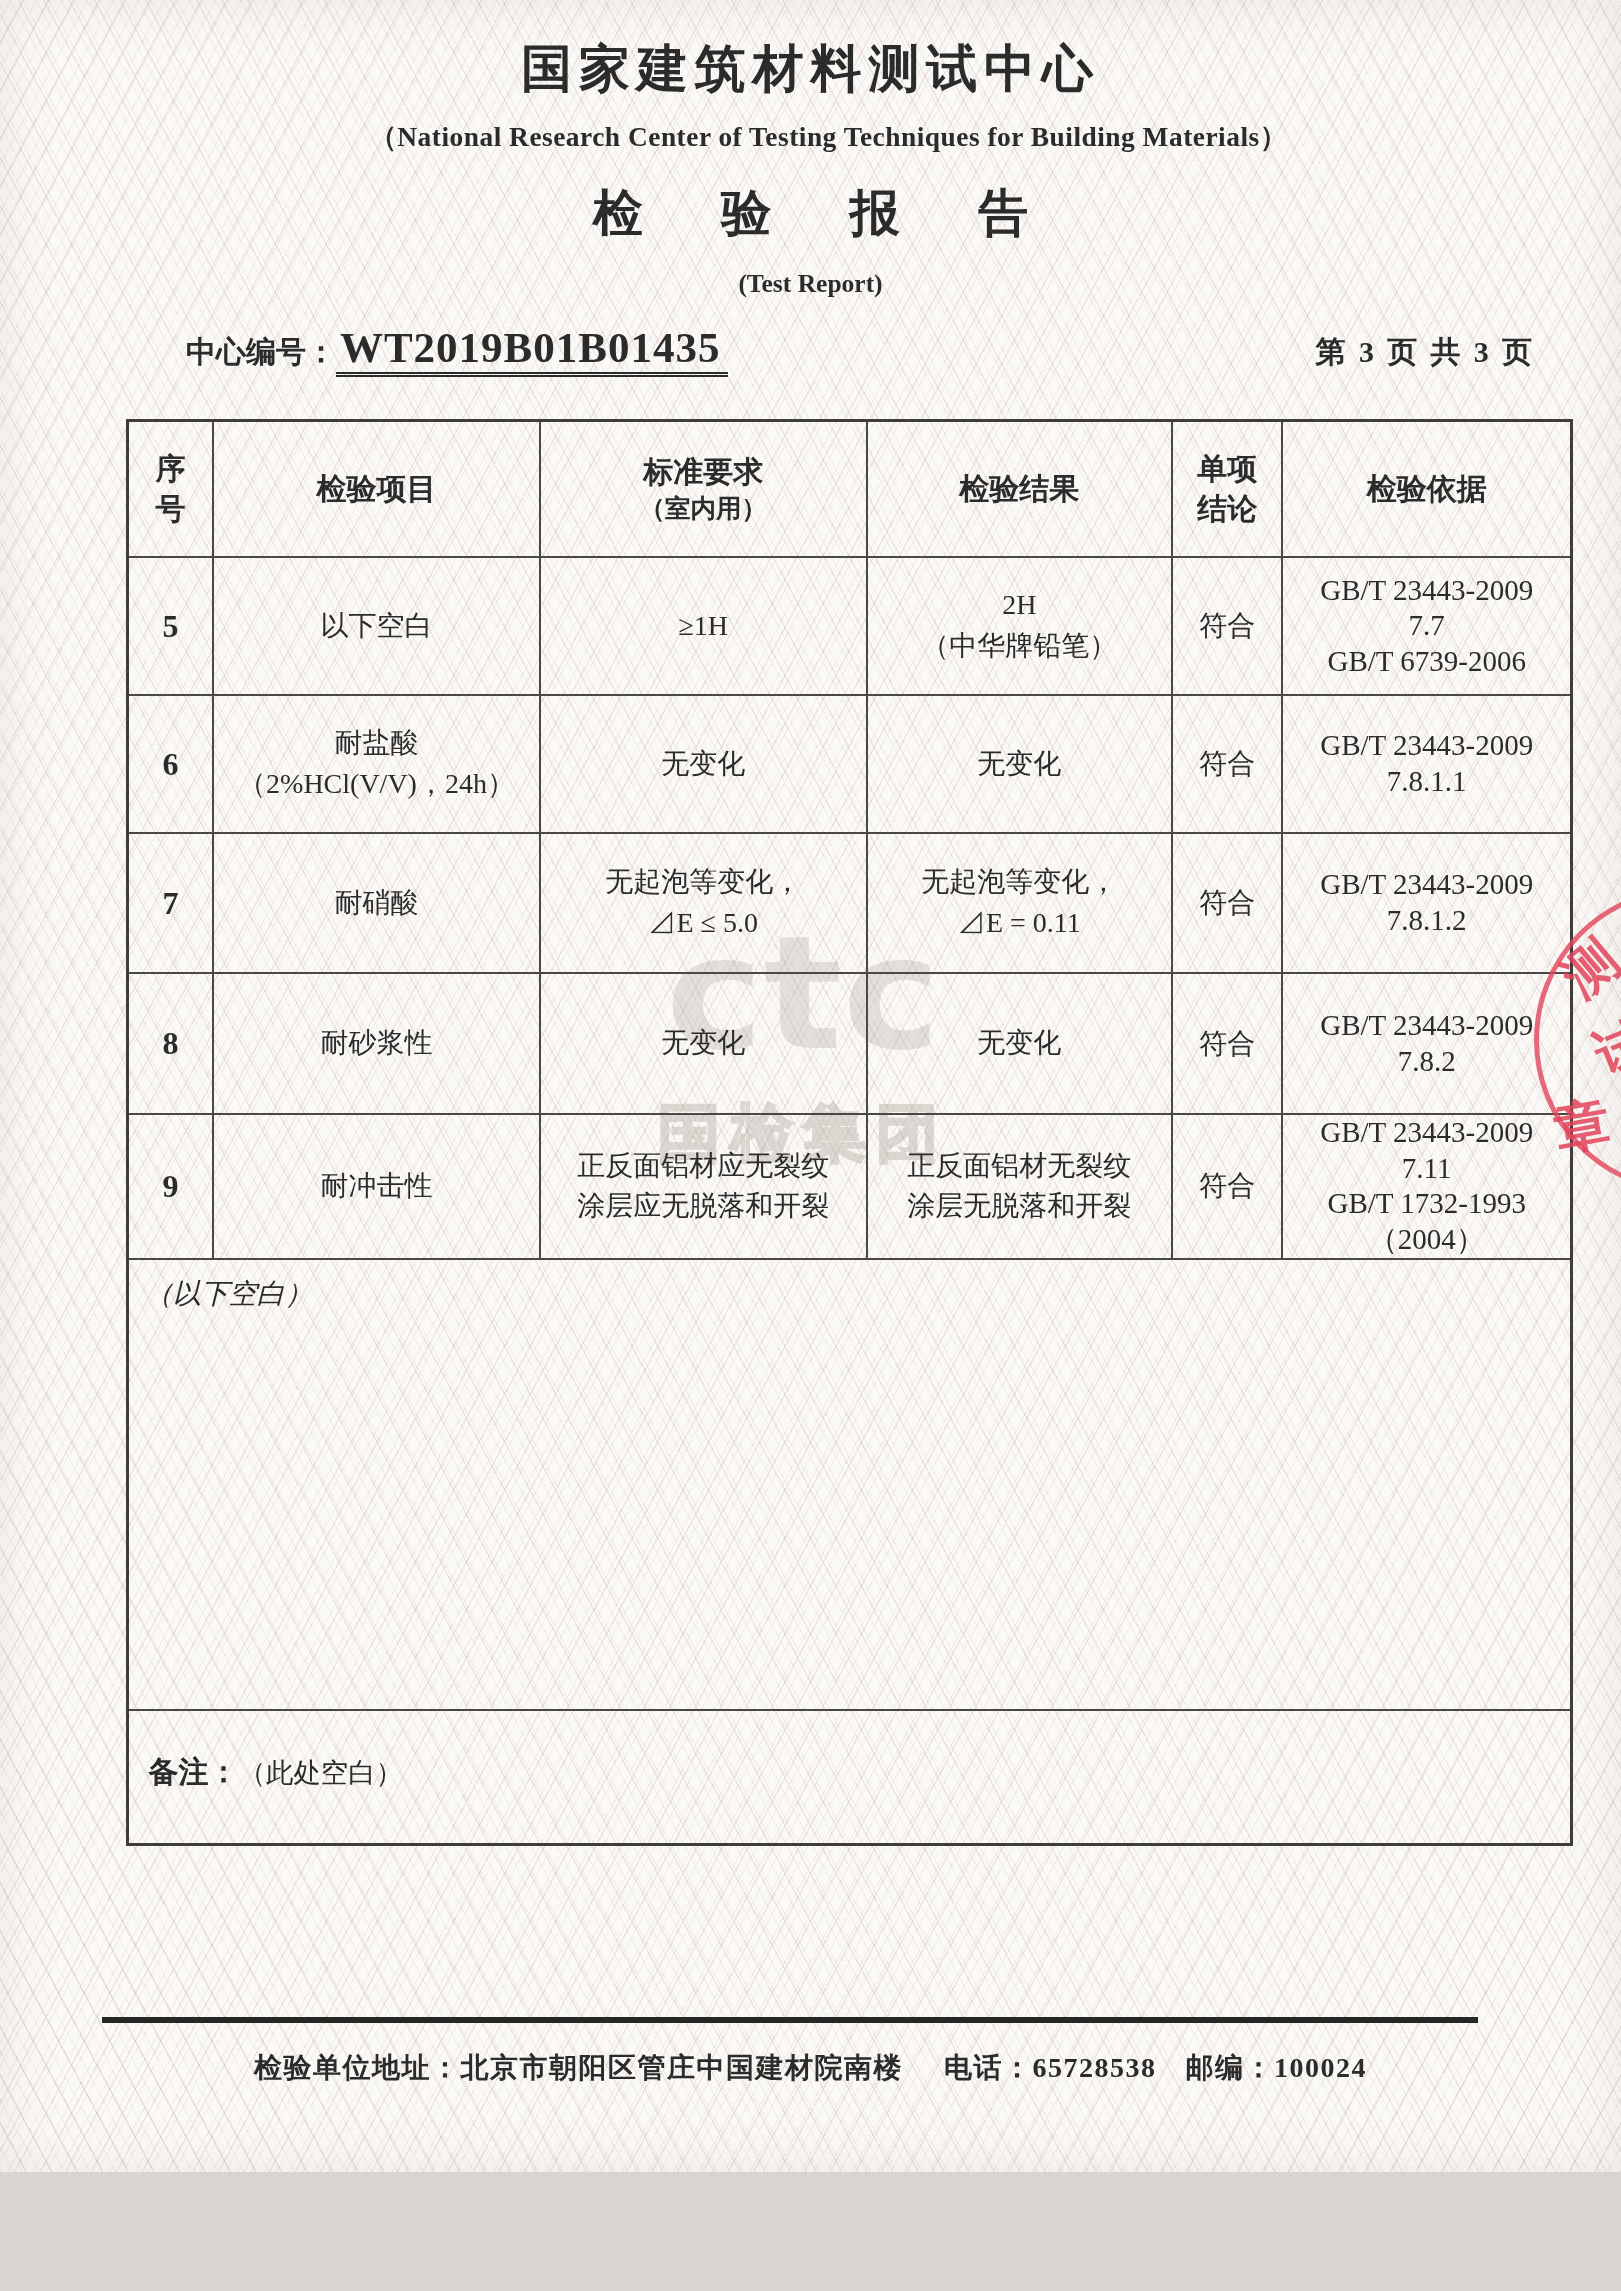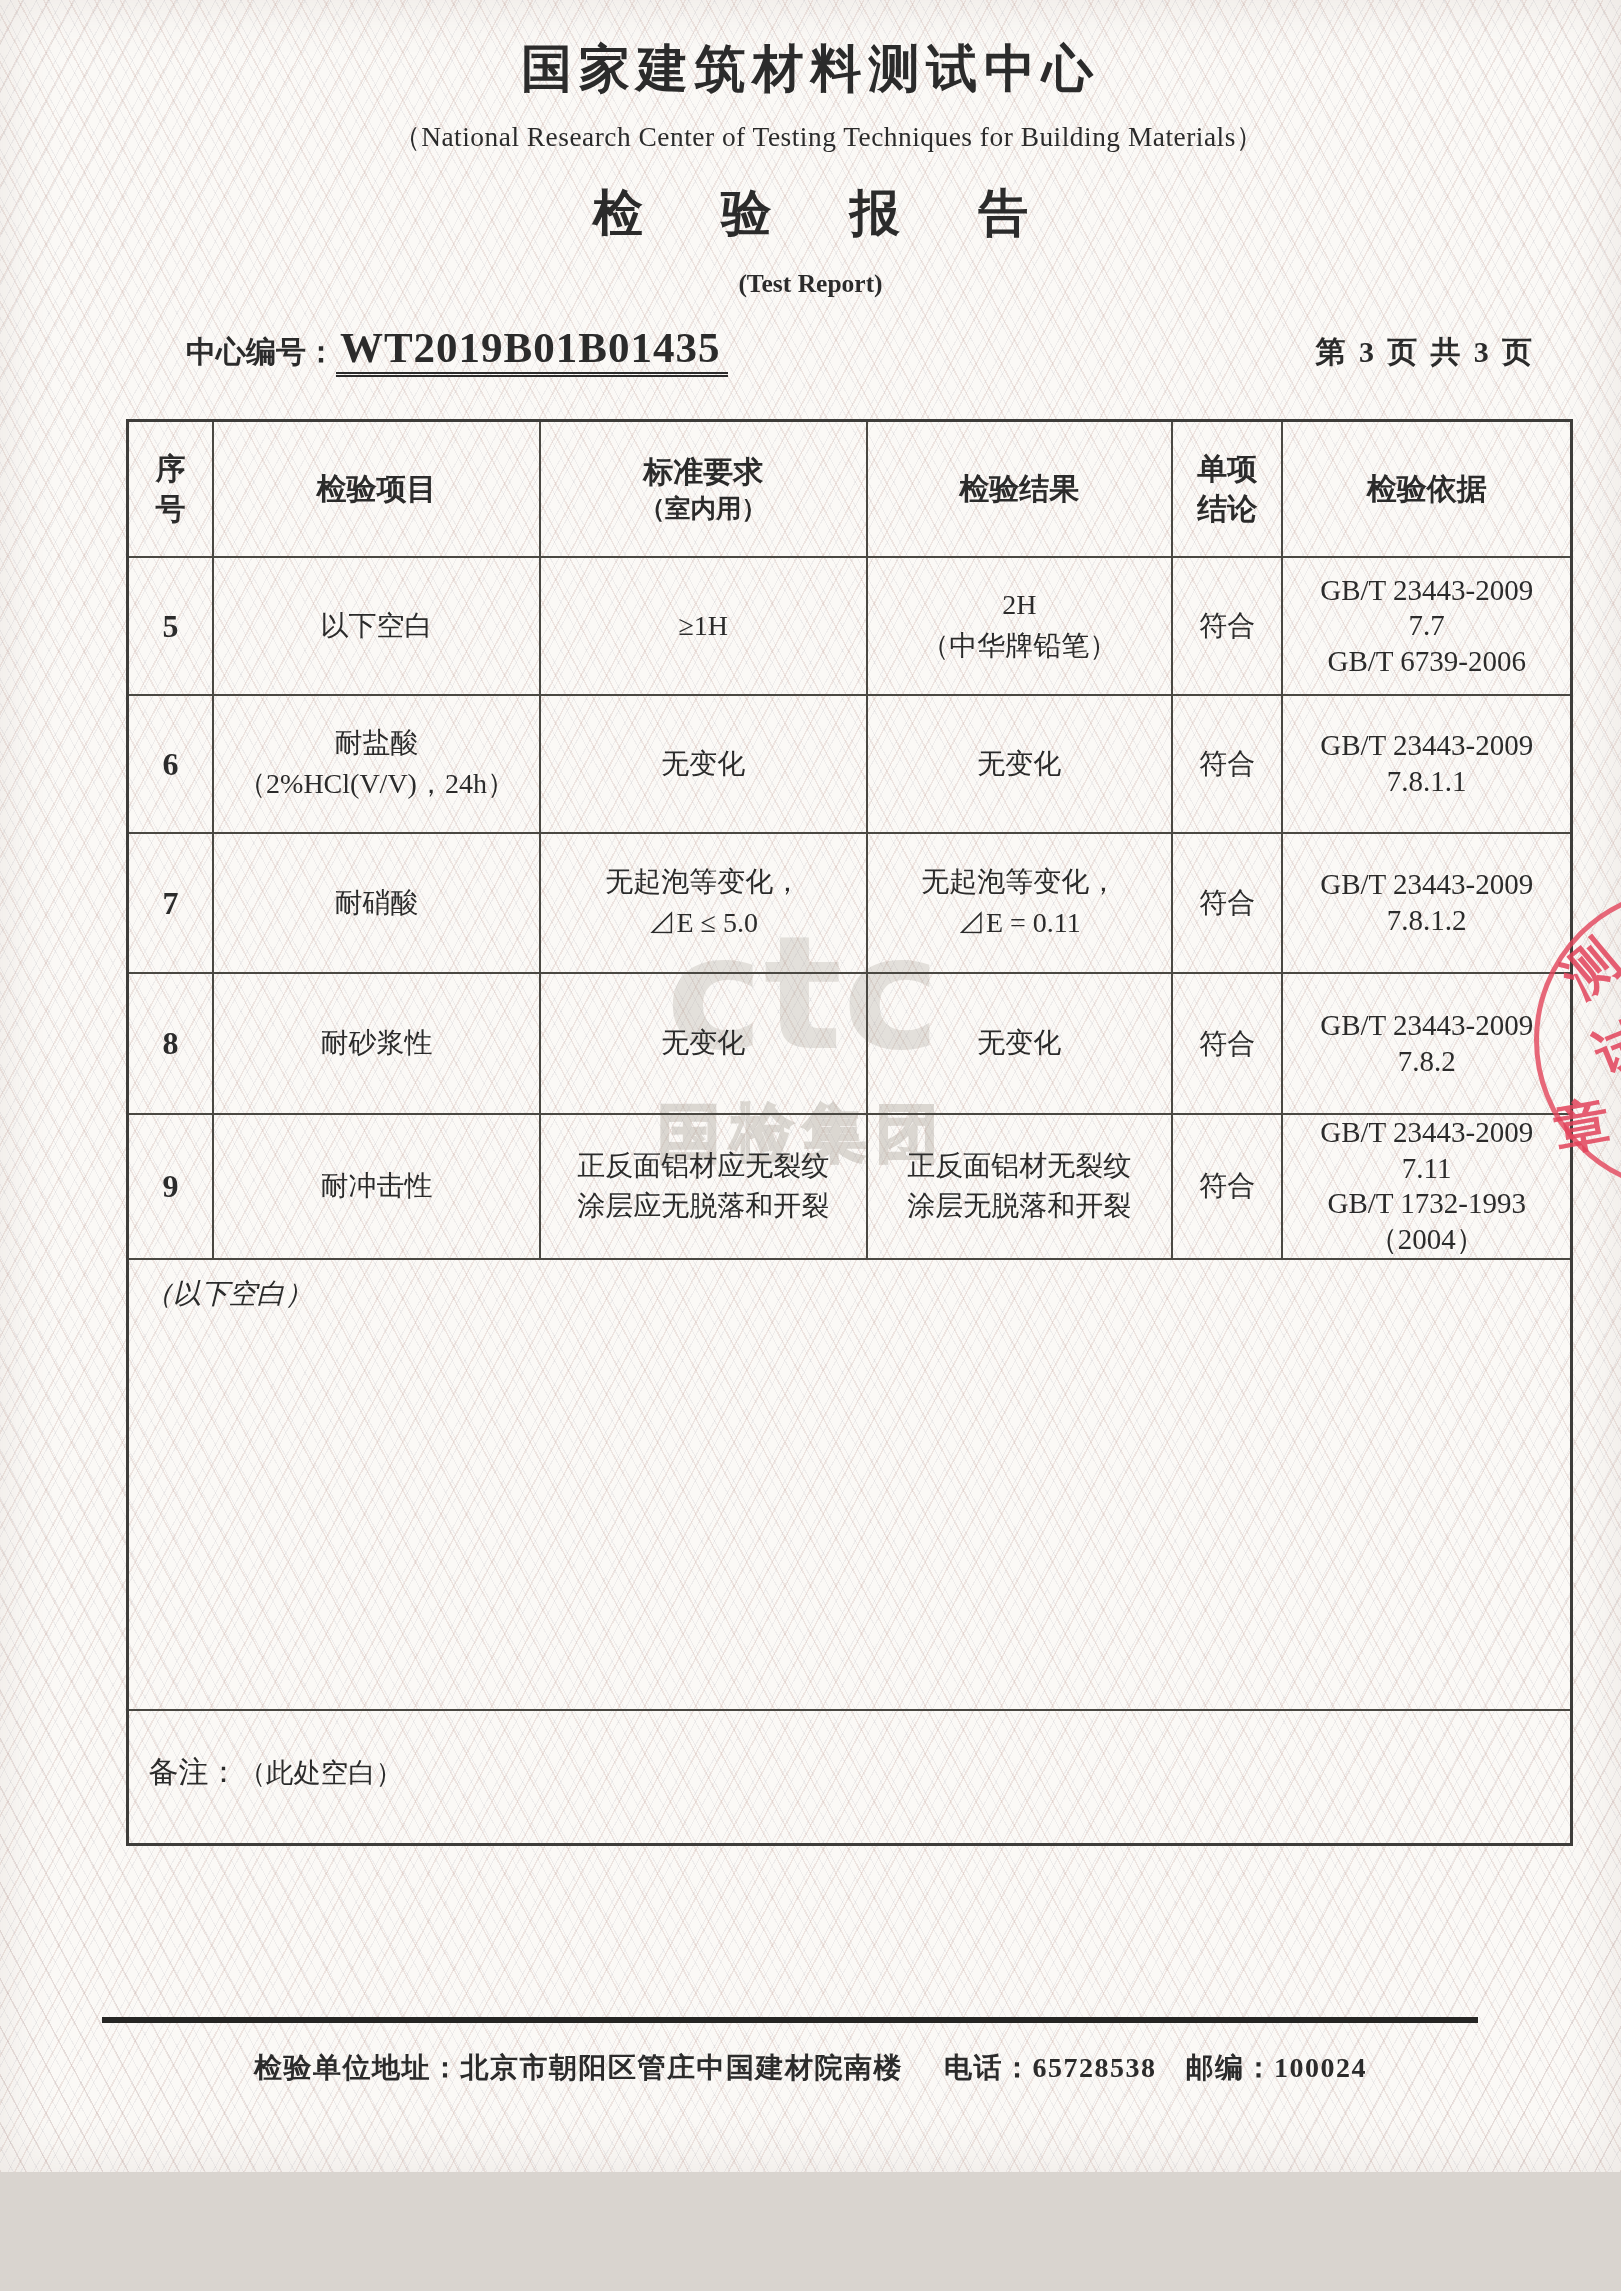--- a/index.html
+++ b/index.html
@@ -20,21 +20,21 @@
     background-image:
       repeating-linear-gradient(62deg,  rgba(184,148,140,.20) 0 1.5px, transparent 1.5px 22.5px),
       repeating-linear-gradient(-62deg, rgba(184,148,140,.20) 0 1.5px, transparent 1.5px 22.5px),
       repeating-linear-gradient(62deg,  rgba(150,148,160,.12) 0 1px,  transparent 1px 11.3px),
       repeating-linear-gradient(-62deg, rgba(150,148,160,.12) 0 1px,  transparent 1px 11.3px);
   }
 
   
   .title-block{position:absolute;top:41px;left:0;width:100%;text-align:center;}
   .org-cn{font-size:51px;font-weight:bold;letter-spacing:6.9px;line-height:1.1;}
-  .org-en{margin-top:21.6px;font-size:27.4px;font-weight:normal;letter-spacing:0.5px;padding-left:36px;}
+  .org-en{margin-top:21.6px;font-size:27.4px;font-weight:bold;letter-spacing:0.5px;padding-left:36px;}
   .title-cn{margin-top:25.5px;font-size:50px;font-weight:bold;letter-spacing:33px;text-indent:33px;}
   .title-en{margin-top:22px;font-size:25.5px;font-weight:bold;}
 
   .meta-row{
     position:absolute;top:323px;left:186px;right:86px;
     display:flex;justify-content:space-between;align-items:baseline;
   }
   .center-no{font-size:30px;font-weight:600;}
   .center-no .val{
     font-size:43px;font-weight:bold;letter-spacing:1px;
@@ -69,21 +69,21 @@
   tr.r-9 {height:142px;}
 
   .blank-area{
     height:449px;box-sizing:border-box;
     padding:15.7px 0 0 15.7px;font-size:28px;text-align:left;font-style:italic;
   }
   .remark-row{
     height:143px;box-sizing:border-box;border-top:2px solid #4a4842;
     padding:41px 0 0 19.6px;text-align:left;
   }
-  .remark-label{font-size:30px;font-weight:normal;}
+  .remark-label{font-size:30px;font-weight:bold;}
   .remark-val{font-size:27.4px;}
 
   
   .watermark{
     position:absolute;left:617px;top:912px;width:372px;text-align:center;
     pointer-events:none;user-select:none;
     font-family:"DejaVu Sans","Liberation Sans",sans-serif;
   }
   .wm-ctc{
     font-size:165px;font-weight:bold;line-height:1;letter-spacing:0px;

